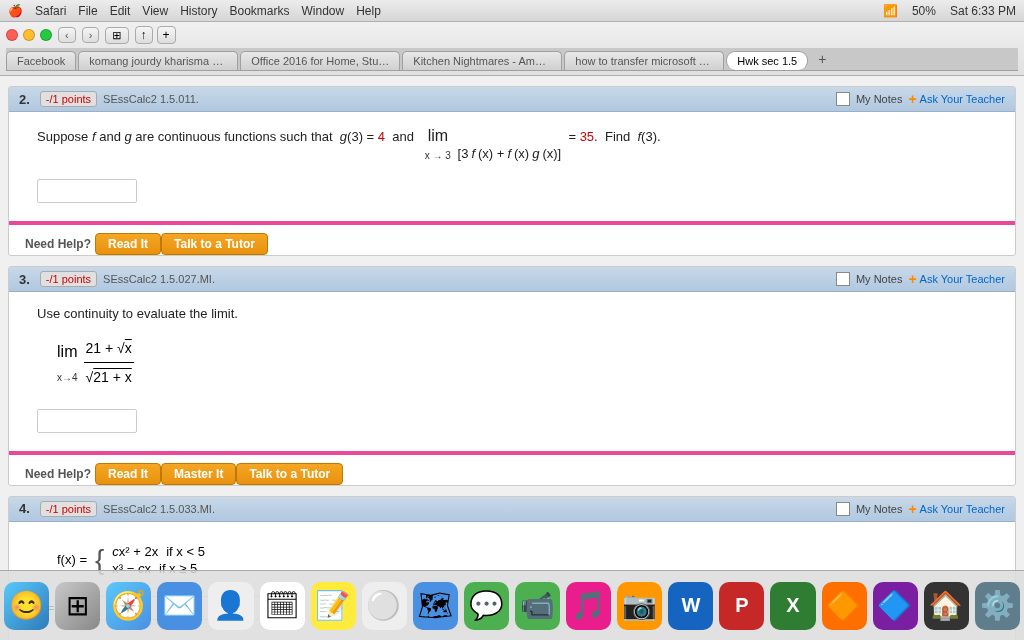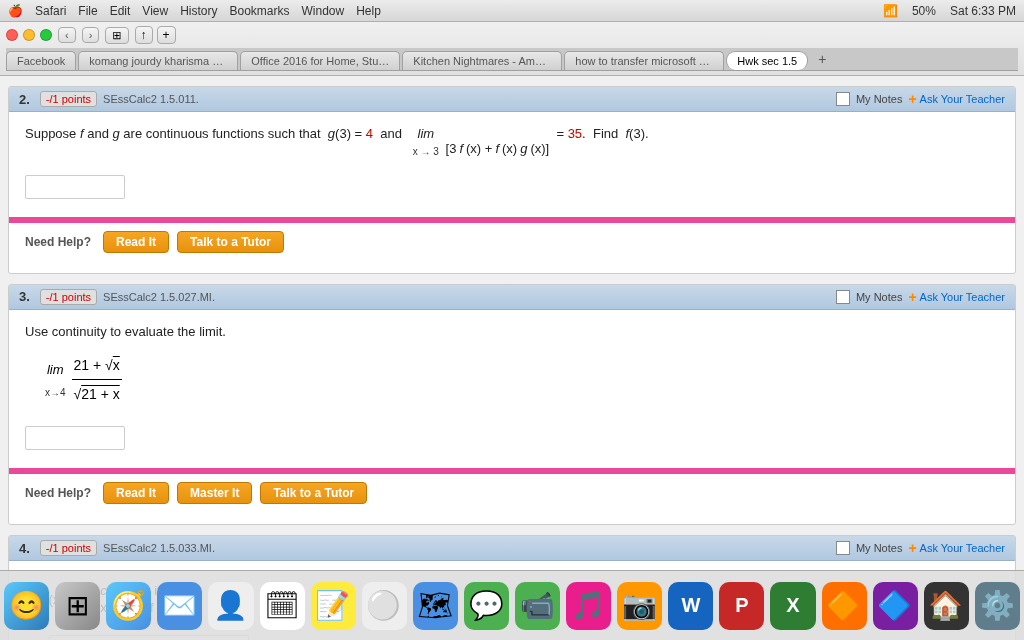--- a/index.html
+++ b/index.html
@@ -152,21 +152,21 @@
       font-size: 11px;
       cursor: pointer;
       display: flex;
       align-items: center;
       gap: 3px;
     }
     .ask-plus { color: #ff8800; font-weight: bold; font-size: 14px; }
 
     
     .problem-body {
-      padding: 12px 16px;
+      padding: 12px 28px;
     }
     .problem-text {
       font-size: 13px;
       color: #222;
       margin-bottom: 10px;
       line-height: 1.5;
     }
     .red-text { color: #cc0000; }
     .italic { font-style: italic; }
 
@@ -194,25 +194,24 @@
       border-radius: 2px;
       padding: 2px 4px;
       font-size: 13px;
       margin: 6px 0;
     }
     .answer-row { display: flex; align-items: center; gap: 6px; margin: 6px 0; }
     .answer-label { font-size: 13px; }
 
     
     .need-help-section {
-      padding: 8px 16px 20px;
-      border-top: 6px solid #ec4899;
-      display: flex;
-      align-items: center;
-      gap: 8px;
+      padding: 8px 16px 0;
+      border-top: 4px solid #ec4899;
+      display: flex;
+      align-items: center;
     }
     .need-help-label { font-weight: bold; font-size: 12px; color: #555; margin-right: 4px; }
     .help-btn {
       background: linear-gradient(to bottom, #f5a623, #e8920e);
       border: 1px solid #c07800;
       border-radius: 4px;
       padding: 3px 12px;
       font-size: 12px;
       color: white;
       cursor: pointer;
@@ -258,21 +257,21 @@
       font-size: 28px;
       cursor: pointer;
     }
 
     .lim-wrap {
       display: inline-block;
       vertical-align: middle;
       text-align: center;
       font-size: 13px;
     }
-    .lim-label { display: block; font-style: italic; font-size: 13px; }
+    .lim-label { display: block; font-size: 16px; }
     .lim-sub { display: block; font-size: 10px; color: #333; }
     .math-frac {
       display: inline-flex;
       flex-direction: column;
       align-items: center;
       vertical-align: middle;
     }
     .math-frac .numer { border-bottom: 1px solid #000; padding: 0 2px; min-width: 20px; text-align: center; }
     .math-frac .denom { padding: 0 2px; min-width: 20px; text-align: center; }
   </style>

